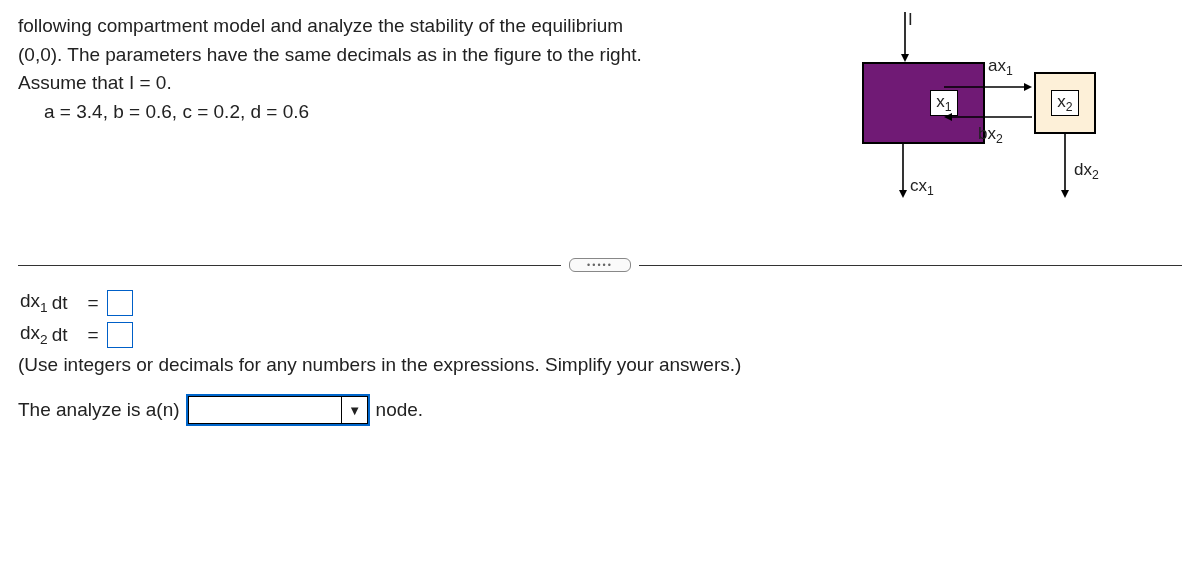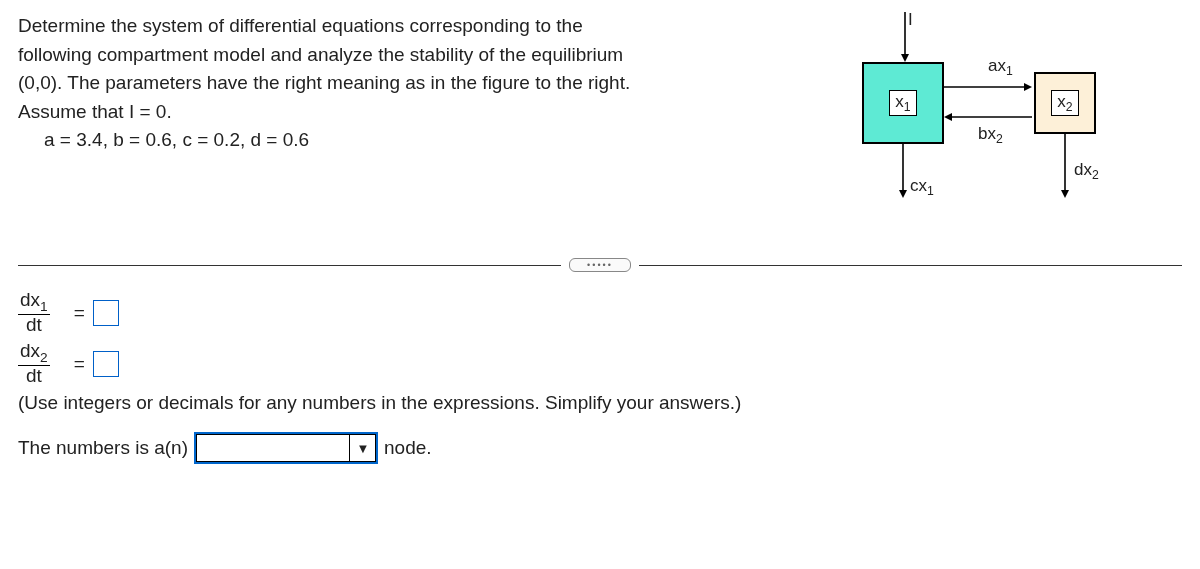--- a/index.html
+++ b/index.html
@@ -25,25 +25,26 @@
   .diagram {
     position: relative;
     width: 320px;
     height: 220px;
     flex-shrink: 0;
   }
   .box1 {
     position: absolute;
     left: 34px; top: 50px;
     width: 78px; height: 78px;
-    background: #5eead4;
+    background: #701a75;
     border: 2px solid #000;
     display: flex;
     align-items: center;
     justify-content: center;
+    padding-left: 41px;
   }
   .inner1 {
     background: #fff;
     border: 1px solid #000;
     padding: 1px 5px;
     font-size: 17px;
   }
   .box2 {
     position: absolute;
     left: 206px; top: 60px;
@@ -85,24 +86,24 @@
     color: #666;
     cursor: pointer;
   }
   .eq-row {
     display: flex;
     align-items: center;
     margin: 6px 0;
   }
   .frac {
     display: inline-flex;
-    flex-direction: column;
+    flex-direction: row;
     align-items: center;
     line-height: 1.05;
-    margin-right: 16px;
+    margin-right: 10px;
   }
   .frac .num, .frac .den { padding: 0 2px; }
   .frac .bar { width: 100%; border-top: 1.5px solid #000; }
   .eq { margin: 0 8px; }
   .input-box {
     width: 26px; height: 26px;
     border: 1.5px solid #0060c8;
     background: #fff;
     box-sizing: border-box;
   }
@@ -131,23 +132,22 @@
     margin-left: auto;
   }
   sub { font-size: 0.72em; }
   svg.arrow { position: absolute; overflow: visible; }
 </style>
 </head>
 <body>
 
 <div class="top-area">
   <div class="problem-text">
-    <div>Determine the system of differential equations corresponding to the</div>
     <div>following compartment model and analyze the stability of the equilibrium</div>
-    <div>(0,0). The parameters have the right meaning as in the figure to the right.</div>
+    <div>(0,0). The parameters have the same decimals as in the figure to the right.</div>
     <div>Assume that I = 0.</div>
     <div class="param-line">a = 3.4, b = 0.6, c = 0.2, d = 0.6</div>
   </div>
 
   <div class="diagram">
 
     <span class="lbl" style="left:80px; top:-2px;">I</span>
     <svg class="arrow" style="left:72px; top:0;" width="10" height="52">
       <line x1="5" y1="0" x2="5" y2="44" stroke="#000" stroke-width="1.6"></line>
       <polygon points="5,50 1,42 9,42" fill="#000"></polygon>
@@ -208,19 +208,19 @@
     <span class="bar"></span>
     <span class="den">dt</span>
   </span>
   <span class="eq">=</span>
   <input class="input-box" style="">
 </div>
 
 <div class="hint">(Use integers or decimals for any numbers in the expressions. Simplify your answers.)</div>
 
 <div class="origin-row">
-  <span>The numbers is a(n)</span>
+  <span>The analyze is a(n)</span>
   <div class="dropdown">
     <span style="flex:1"></span>
     <span class="dropdown-caret">▼</span>
   </div>
   <span>node.</span>
 </div>
 
 </body></html>

